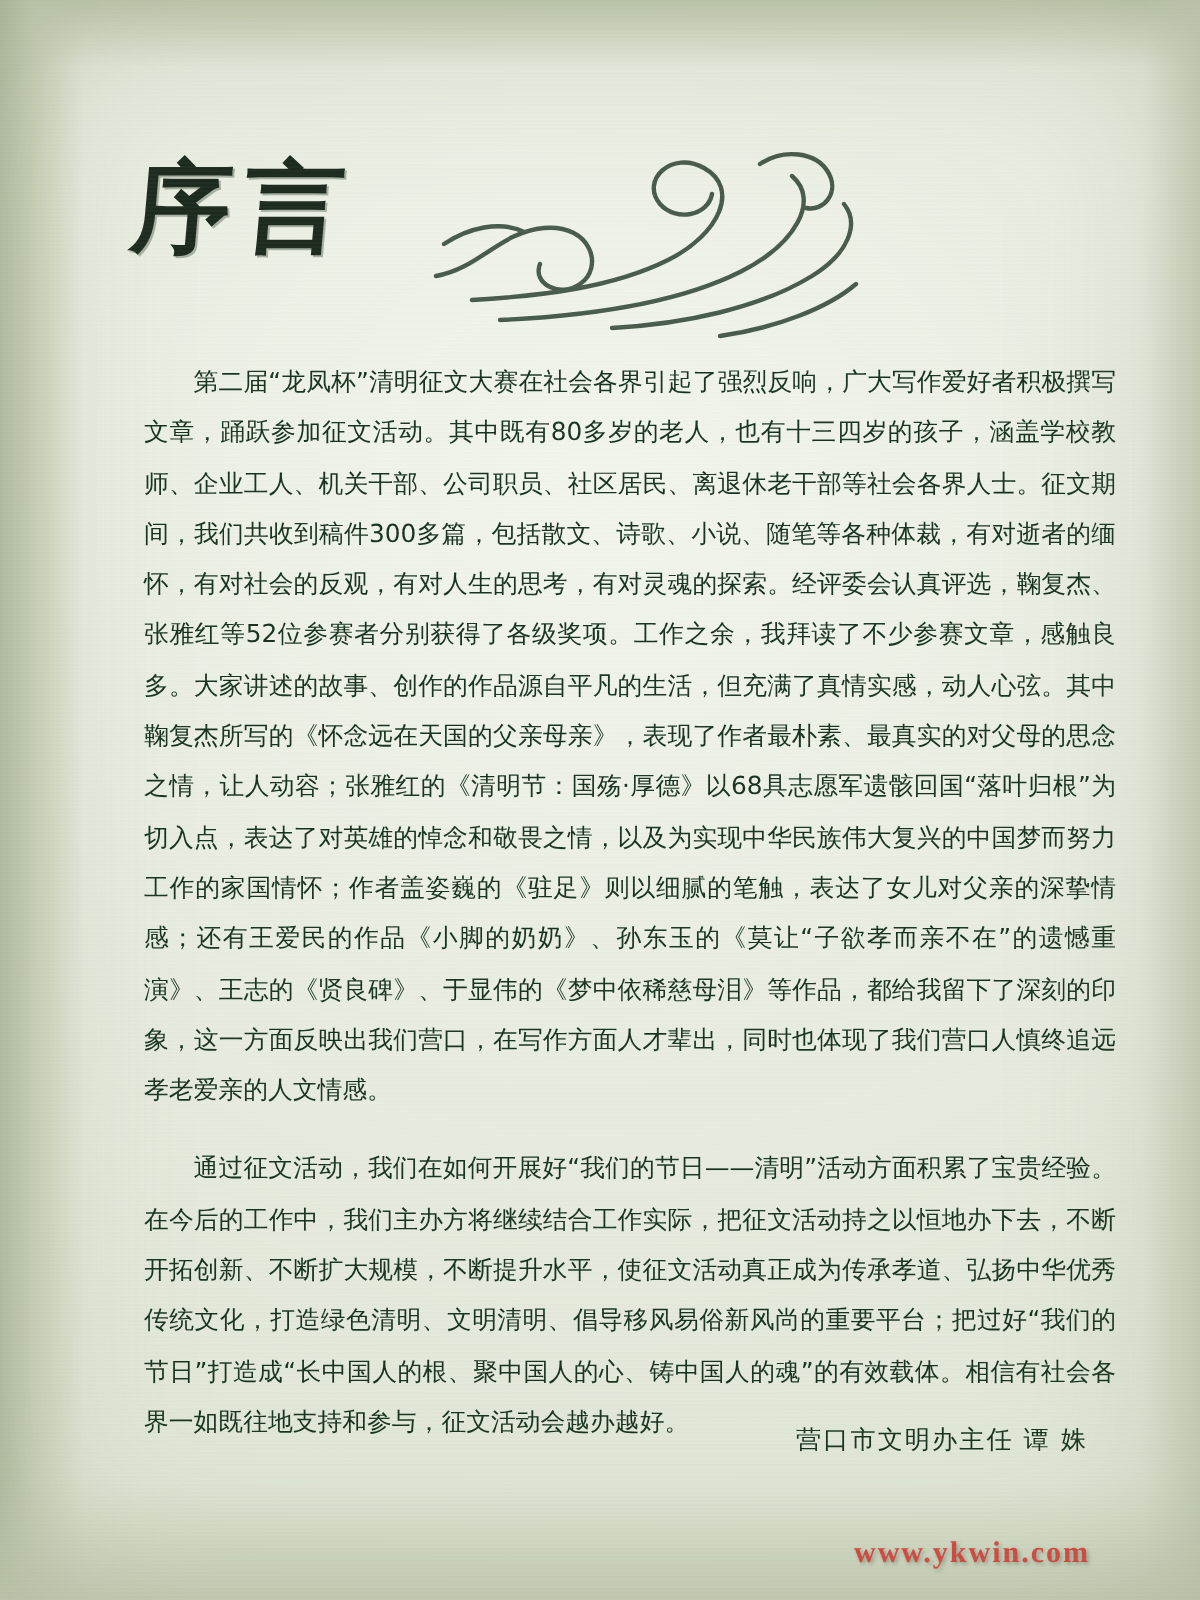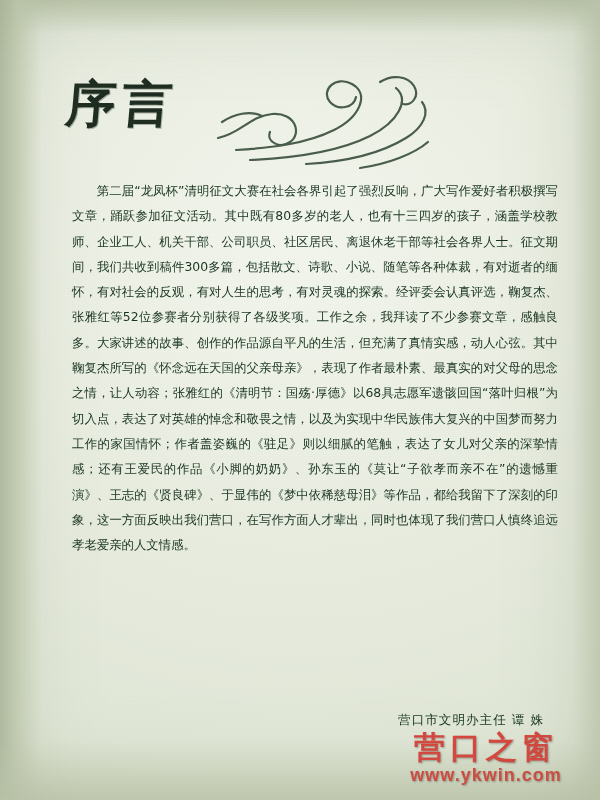--- a/index.html
+++ b/index.html
@@ -126,22 +126,22 @@
     font-family: "DejaVu Serif", serif;
     font-size: 31px;
     font-weight: bold;
     color: #d8443c;
     letter-spacing: 5px;
     text-shadow: 1px 1px 2px rgba(0,0,0,.30);
     line-height: 1.1;
   }
   .wm-sub {
     margin-top: 1px;
-    font-family: Liberation Sans, sans-serif;
-    font-size: 18px;
+    font-family: Liberation Serif, serif;
+    font-size: 15px;
     font-weight: bold;
     color: #d8443c;
     letter-spacing: 1px;
     text-shadow: 1px 1px 2px rgba(0,0,0,.30);
   }
 
   
   .texture {
     position: absolute; inset: 0;
     background-image:
@@ -170,24 +170,24 @@
         <path d="M96 100 C 132 98, 170 90, 196 74 C 214 63, 220 48, 212 38"></path>
         <path d="M150 104 C 178 100, 204 90, 218 78"></path>
         <path d="M12 58 C 24 50, 40 46, 52 52"></path>
         <path d="M170 18 C 182 10, 198 12, 204 22 C 210 32, 202 42, 193 40"></path>
       </g>
     </svg>
   </div>
 
   <div class="body-text">
     <p>第二届“龙凤杯”清明征文大赛在社会各界引起了强烈反响，广大写作爱好者积极撰写文章，踊跃参加征文活动。其中既有80多岁的老人，也有十三四岁的孩子，涵盖学校教师、企业工人、机关干部、公司职员、社区居民、离退休老干部等社会各界人士。征文期间，我们共收到稿件300多篇，包括散文、诗歌、小说、随笔等各种体裁，有对逝者的缅怀，有对社会的反观，有对人生的思考，有对灵魂的探索。经评委会认真评选，鞠复杰、张雅红等52位参赛者分别获得了各级奖项。工作之余，我拜读了不少参赛文章，感触良多。大家讲述的故事、创作的作品源自平凡的生活，但充满了真情实感，动人心弦。其中鞠复杰所写的《怀念远在天国的父亲母亲》，表现了作者最朴素、最真实的对父母的思念之情，让人动容；张雅红的《清明节：国殇·厚德》以68具志愿军遗骸回国“落叶归根”为切入点，表达了对英雄的悼念和敬畏之情，以及为实现中华民族伟大复兴的中国梦而努力工作的家国情怀；作者盖姿巍的《驻足》则以细腻的笔触，表达了女儿对父亲的深挚情感；还有王爱民的作品《小脚的奶奶》、孙东玉的《莫让“子欲孝而亲不在”的遗憾重演》、王志的《贤良碑》、于显伟的《梦中依稀慈母泪》等作品，都给我留下了深刻的印象，这一方面反映出我们营口，在写作方面人才辈出，同时也体现了我们营口人慎终追远孝老爱亲的人文情感。</p>
+    <p>通过征文活动，我们在如何开展好“我们的节日——清明”活动方面积累了宝贵经验。在今后的工作中，我们主办方将继续结合工作实际，把征文活动持之以恒地办下去，不断开拓创新、不断扩大规模，不断提升水平，使征文活动真正成为传承孝道、弘扬中华优秀传统文化，打造绿色清明、文明清明、倡导移风易俗新风尚的重要平台；把过好“我们的节日”打造成“长中国人的根、聚中国人的心、铸中国人的魂”的有效载体。相信有社会各界一如既往地支持和参与，征文活动会越办越好。</p>
   </div>
 
   <div class="signature">营口市文明办主任  谭  姝</div>
 
   <div class="watermark">
-    <div class="wm-main">营口之窗</div>
     <div class="wm-sub">www.ykwin.com</div>
   </div>
 
   <div class="texture"></div>
   <div class="vignette"></div>
 </div>
 
 </body></html>

